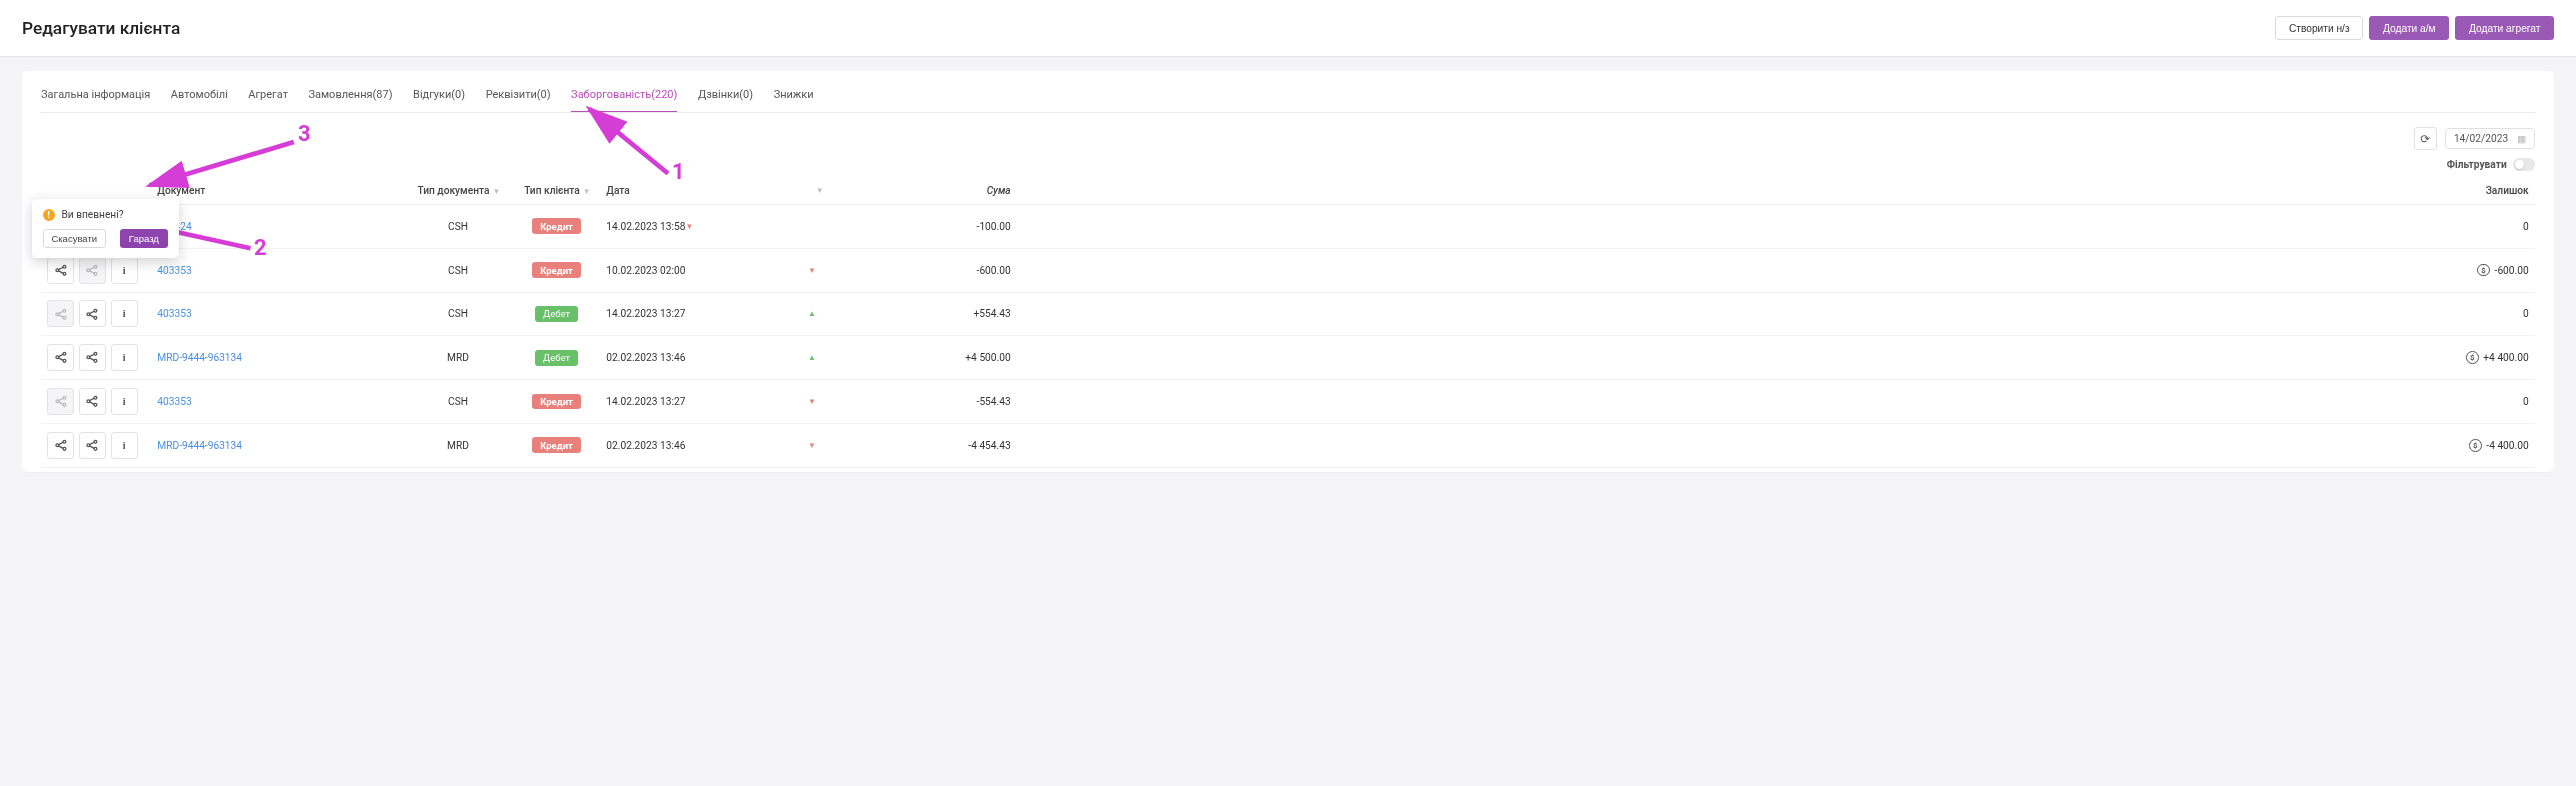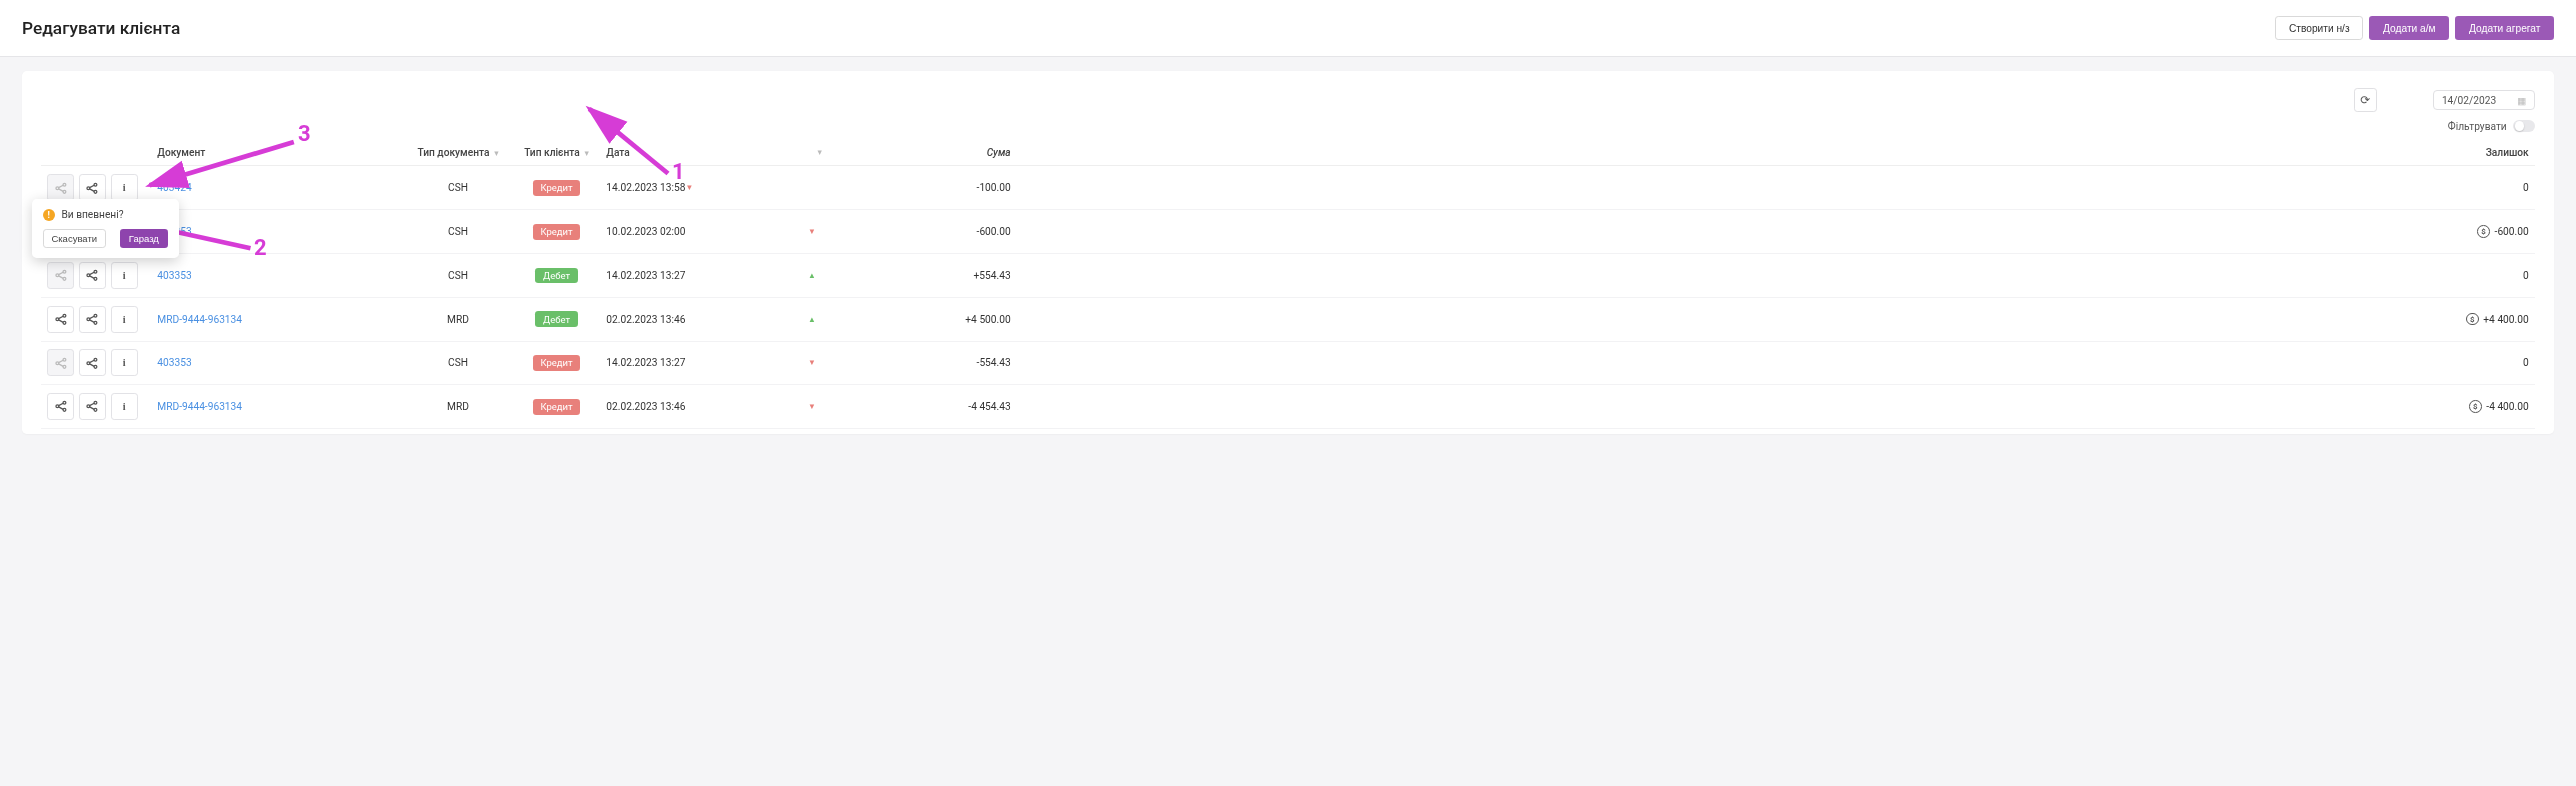--- a/index.html
+++ b/index.html
@@ -13,23 +13,23 @@
 .btn-purple { background: #9b59b6; color: #fff; }
 
 .main-card { margin: 14px 22px; background: #fff; border-radius: 4.7px; padding: 17.3px 19px 4.7px; box-shadow: 0 0.8px 1.6px rgba(0,0,0,.03); position: relative; }
 
 .tabs { display: flex; gap: 20.5px; border-bottom: 0.8px solid #eaeaed; margin-bottom: 14px; }
 .tab { padding: 0 0 9.5px 0; font-size: 11px; color: #555; cursor: pointer; border-bottom: 1.6px solid transparent; }
 .tab.active { color: #b94eba; border-bottom-color: #b94eba; }
 
 .toolbar { display: flex; justify-content: flex-end; align-items: center; gap: 7.9px; margin-bottom: 7.9px; }
 .icon-btn { width: 23.6px; height: 23.6px; border: 0.8px solid #e0e0e3; border-radius: 3.2px; background: #fff; display: inline-flex; align-items: center; justify-content: center; cursor: pointer; }
-.date-input { border: 0.8px solid #e0e0e3; border-radius: 4px; padding: 3.9px 7.9px; font-size: 10.2px; width: 102px; display: inline-flex; align-items: center; justify-content: space-between; color: #555; margin-left: 48px; }
-
-.filter-row { display: flex; justify-content: flex-end; align-items: center; gap: 6.3px; margin-bottom: 6.3px; font-size: 10.2px; color: #555; }
+.date-input { border: 0.8px solid #e0e0e3; border-radius: 4px; padding: 3.9px 7.9px; font-size: 10.2px; width: 90px; display: inline-flex; align-items: center; justify-content: space-between; color: #555; }
+
+.filter-row { display: flex; justify-content: flex-end; align-items: center; gap: 6.3px; margin-bottom: 6.3px; font-size: 10.2px; color: #555; font-weight: bold; }
 .toggle { width: 22px; height: 12.6px; background: #e8e8eb; border-radius: 6.3px; position: relative; }
 .toggle::after { content:''; position:absolute; width:9.5px; height:9.5px; background:#fff; border-radius:50%; top:1.6px; left:1.6px; box-shadow:0 0.8px 1.6px rgba(0,0,0,.2); }
 
 .table { width: 100%; border-collapse: collapse; }
 .table th { text-align: left; font-weight: 500; font-size: 10.2px; color: #444; padding: 7.9px 6.3px; border-bottom: 0.8px solid #eee; }
 .table th.right, .table td.right { text-align: right; }
 .table th.center, .table td.center { text-align: center; }
 .table td { padding: 7.9px 6.3px; border-bottom: 0.8px solid #f2f2f4; font-size: 10.2px; vertical-align: middle; }
 .col-actions { width: 110px; }
 .col-doc { width: 252px; }
@@ -37,21 +37,21 @@
 .col-op { width: 87px; }
 .col-date { width: 244px; }
 .col-sum { width: 173px; font-style: italic; }
 
 .action-btns { display: flex; gap: 4.7px; }
 .action-btn { width: 27px; height: 27px; border: 0.8px solid #e2e2e6; border-radius: 3.2px; background: #fff; display: inline-flex; align-items: center; justify-content: center; cursor: pointer; font-family: Georgia, serif; font-weight: bold; color: #555; }
 .action-btn.disabled { background: #f5f5f7; color: #bbb; cursor: default; }
 
 .doc-link { color: #4a90e2; cursor: pointer; }
 .badge { display: inline-block; padding: 2.4px 7.9px; border-radius: 3.2px; font-size: 9.5px; color: #fff; }
-.badge-credit { background: #e8807b; }
+.badge-credit { background: #e8807b; font-weight: bold; }
 .badge-debit  { background: #6abf69; }
 .caret { font-size: 7.9px; }
 .caret-down { color: #e8807b; }
 .caret-up { color: #6abf69; }
 
 .balance-cell { display: flex; align-items: center; justify-content: flex-end; gap: 4.7px; }
 .coin { width:12.6px; height:12.6px; border:1.2px solid #555; border-radius:50%; display:inline-flex; align-items:center; justify-content:center; font-size:7.9px; font-weight:bold; color:#555; }
 
 .filter-icon { color: #bbb; margin-left: 4.7px; font-size: 8.7px; }
 
@@ -77,20 +77,31 @@
   <div class="page-title">Редагувати клієнта</div>
   <div class="header-actions">
     <button class="btn btn-white">Створити н/з</button>
     <button class="btn btn-purple">Додати а/м</button>
     <button class="btn btn-purple">Додати агрегат</button>
   </div>
 </div>
 
 <div class="main-card">
 
+  <div class="tabs" id="tabs">
+      <div class="tab">Загальна інформація</div>
+      <div class="tab">Автомобілі</div>
+      <div class="tab">Агрегат</div>
+      <div class="tab">Замовлення(87)</div>
+      <div class="tab">Відгуки(0)</div>
+      <div class="tab">Реквізити(0)</div>
+      <div class="tab active">Заборгованість(220)</div>
+      <div class="tab">Дзвінки(0)</div>
+      <div class="tab">Знижки</div>
+    </div>
 
   <div class="toolbar">
     <div class="icon-btn">
       <span style="font-size:11.8px;color:#555;">⟳</span>
     </div>
     <div class="date-input">
       <span>14/02/2023</span>
       <span style="color:#bbb;font-size:9.5px;">▦</span>
     </div>
   </div>

